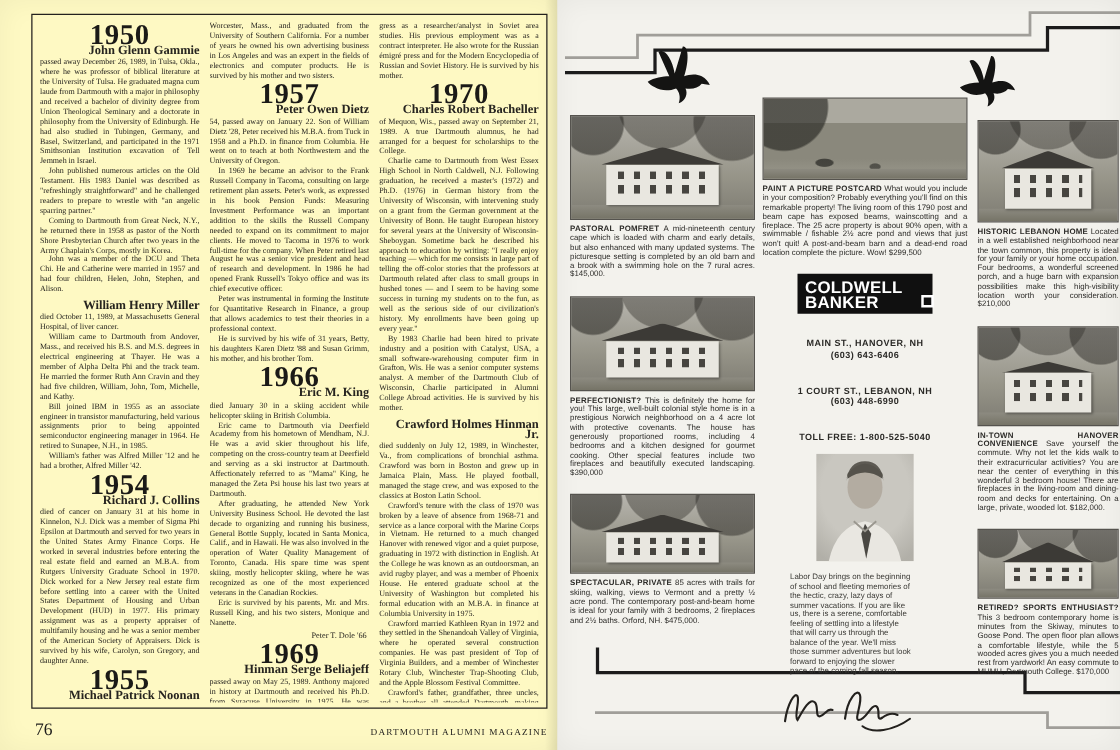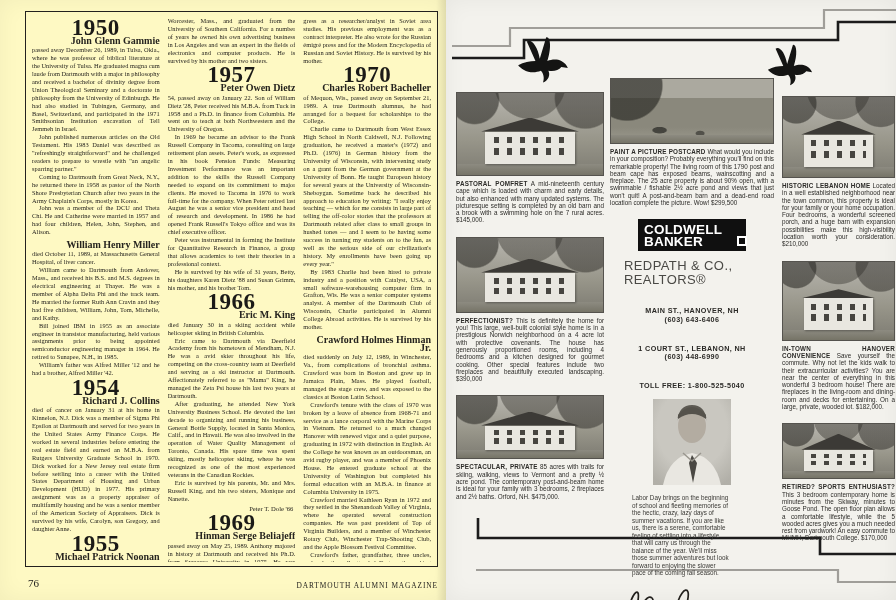--- a/index.html
+++ b/index.html
@@ -14,21 +14,21 @@
   
   .frame{position:absolute;left:25px;top:11px;width:413px;height:556px;border:1.5px solid #23211e;
     padding:5px 6px 4px;box-sizing:border-box;}
   .obit-cols{display:flex;gap:8px;height:100%;}
   .obit-col{flex:1;overflow:hidden;text-align:justify;font-size:6.4px;line-height:7.9px;color:#26241f;}
   .year{font-size:23px;font-weight:bold;text-align:center;margin:7px 0 1px;letter-spacing:.5px;color:#1b1a17;}
   .name{font-size:10px;font-weight:bold;text-align:right;margin:5px 0 1.5px;}
   p.para{margin:0;text-indent:7px;}
   p.ni{text-indent:0;}
   .sig{text-align:right;font-size:6.6px;margin-top:2px;padding-right:2px;}
-  .folio{position:absolute;left:28px;top:577px;font-size:11px;}
+  .folio{position:absolute;left:28px;top:577px;font-size:14px;}
   .mag-title{position:absolute;left:235px;top:581px;width:203px;text-align:right;font-size:7.4px;letter-spacing:.9px;}
 
   
   .ads{position:absolute;left:452px;top:0;width:444px;height:600px;font-family:"Liberation Sans",sans-serif;}
   .border-svg{position:absolute;left:0;top:0;}
   .goose{position:absolute;}
   .rcol{position:absolute;}
   #rc1{left:4px;top:92px;width:148px;}
   #rc2{left:158px;top:78px;width:164px;}
   #rc3{left:330px;top:96px;width:113px;}
@@ -190,24 +190,20 @@
         </div>
       </div>
     <div class="realtor">
       <div class="cb-logo">
         <div class="cb-words">
           <span>COLDWELL</span>
           <span>BANKER</span>
         </div>
         <span class="cb-seal"></span>
       </div>
-      <div class="firm">
-        <div>REDPATH &amp; CO.,</div>
-        <div>REALTORS®</div>
-      </div>
       <div class="addr">MAIN ST., HANOVER, NH</div>
       <div class="addr tight">(603) 643-6406</div>
       <div class="addr">1 COURT ST., LEBANON, NH</div>
       <div class="addr tight">(603) 448-6990</div>
       <div class="addr">TOLL FREE: 1-800-525-5040</div>
 
       <svg class="portrait" width="78" height="86" viewBox="0 0 78 86">
         <rect width="78" height="86" fill="#c9c7c0"></rect>
         <rect width="78" height="86" fill="url(#vg)" opacity=".4"></rect>
         <defs>

